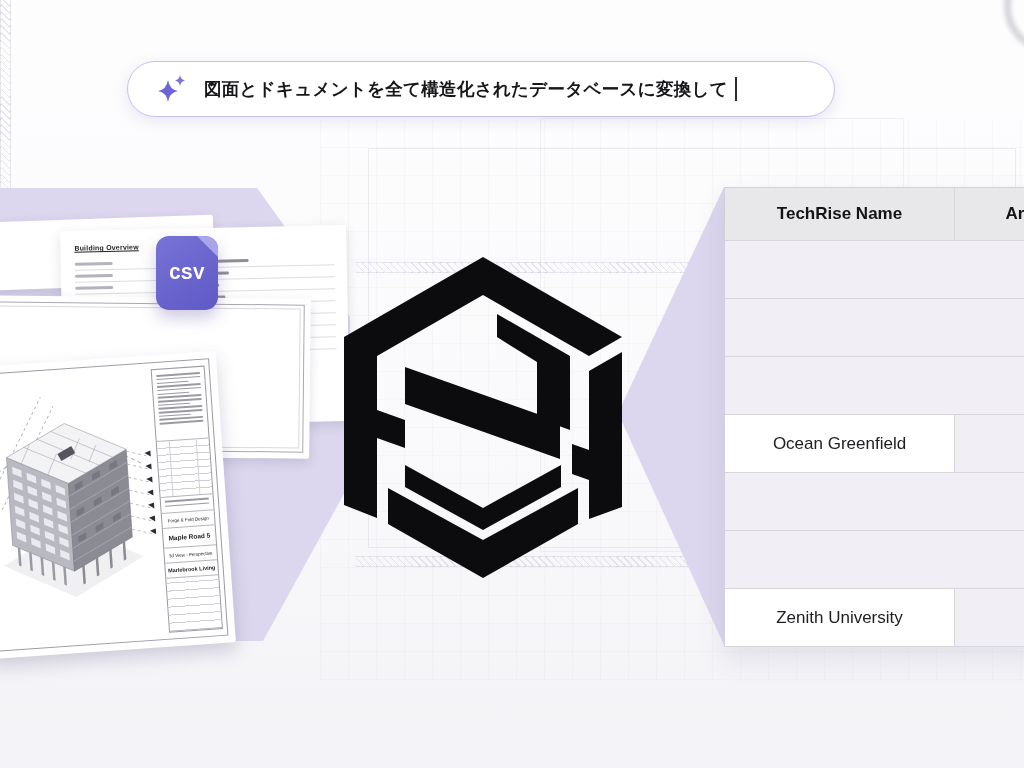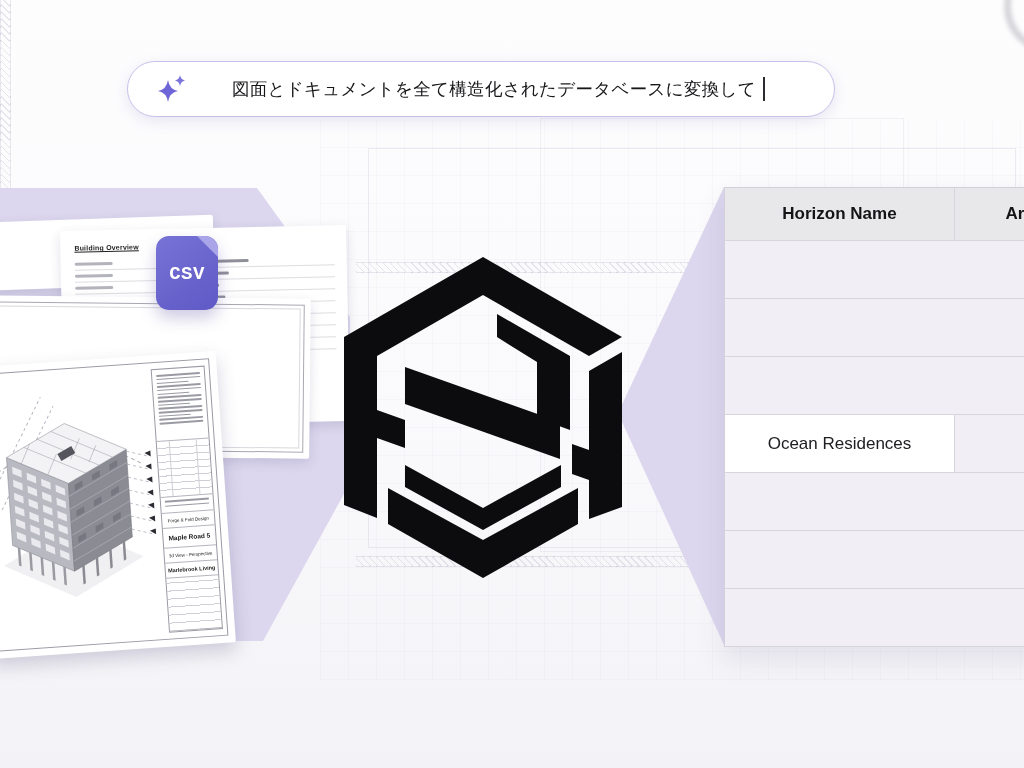--- a/index.html
+++ b/index.html
@@ -22,21 +22,21 @@
     background:repeating-linear-gradient(45deg,rgba(120,115,150,.16) 0 1px,transparent 1px 5px);
     border-left:1px solid rgba(120,115,150,.14);border-right:1px solid rgba(120,115,150,.14);}
   .corner-arc{position:absolute;left:1004px;top:-42px;width:96px;height:96px;border-radius:50%;
     border:7px solid rgba(60,60,75,.20);filter:blur(2px);}
   
   .chevrons{position:absolute;inset:0;pointer-events:none;}
   
   .pill{position:absolute;left:127px;top:61px;width:708px;height:56px;border-radius:28px;
     background:#ffffff;border:1.6px solid #c7c1ea;display:flex;align-items:center;padding:0 26px;
     box-shadow:0 4px 14px rgba(110,100,180,.15);}
-  .pill-text{margin-left:44px;font-size:17.5px;font-weight:normal;color:#17171a;letter-spacing:.3px;white-space:nowrap;}
+  .pill-text{margin-left:16px;font-size:17.5px;font-weight:bold;color:#17171a;letter-spacing:.3px;white-space:nowrap;}
   .caret{width:1.7px;height:24px;background:#2b2b30;margin-left:7px;}
   
   .doc{position:absolute;background:#fff;border-radius:2px;box-shadow:0 4px 12px rgba(70,60,110,.16);}
   .doc1{left:-36px;top:219px;width:250px;height:68px;transform:rotate(-2deg);}
   .doc2{left:62px;top:228px;width:286px;height:196px;transform:rotate(-1.2deg);}
   .ov-title{position:absolute;left:14px;top:14px;font-size:7px;font-weight:bold;color:#222;
     text-decoration:underline;letter-spacing:.2px;}
   .ov-rows{position:absolute;left:14px;right:12px;top:28px;}
   .ov-row{position:relative;height:12px;border-bottom:1px solid #dddde2;}
   .ov-row .lab{position:absolute;left:0;top:4px;width:38px;height:3px;background:#b3b3bc;border-radius:2px;}
@@ -319,40 +319,41 @@
       <path d="M589,371 L622,352 L622,507 L589,519 L589,480 L572,474 L572,444 L589,450 Z"></path>
       <path d="M388,488 L483,540 L578,488 L578,524 L483,578 L388,524 Z"></path>
       <path d="M405,465 L483,508 L561,465 L561,487 L483,530 L405,487 Z"></path>
       <path d="M497,314 L570,356 L570,430 L537,418 L537,362 L497,337 Z"></path>
       <path d="M405,367 L560,422 L560,459 L405,404 Z"></path>
     </g>
   </svg>
 
   <div class="dtable">
     <div class="trow head">
-      <div class="tcell c1">Horizon Name</div>
+      <div class="tcell c1">TechRise Name</div>
       <div class="tcell c2">Area</div>
     </div>
     <div class="trow">
       <div class="tcell c2"></div>
     </div>
     <div class="trow">
       <div class="tcell c2"></div>
     </div>
     <div class="trow">
       <div class="tcell c2"></div>
     </div>
     <div class="trow">
-      <div class="tcell c1">Ocean Residences</div>
-      <div class="tcell c2"></div>
-    </div>
-    <div class="trow">
-      <div class="tcell c2"></div>
-    </div>
-    <div class="trow">
-      <div class="tcell c2"></div>
-    </div>
-    <div class="trow">
+      <div class="tcell c1">Ocean Greenfield</div>
+      <div class="tcell c2"></div>
+    </div>
+    <div class="trow">
+      <div class="tcell c2"></div>
+    </div>
+    <div class="trow">
+      <div class="tcell c2"></div>
+    </div>
+    <div class="trow">
+      <div class="tcell c1">Zenith University</div>
       <div class="tcell c2"></div>
     </div>
   </div>
 
 </div>
 
 </body></html>

